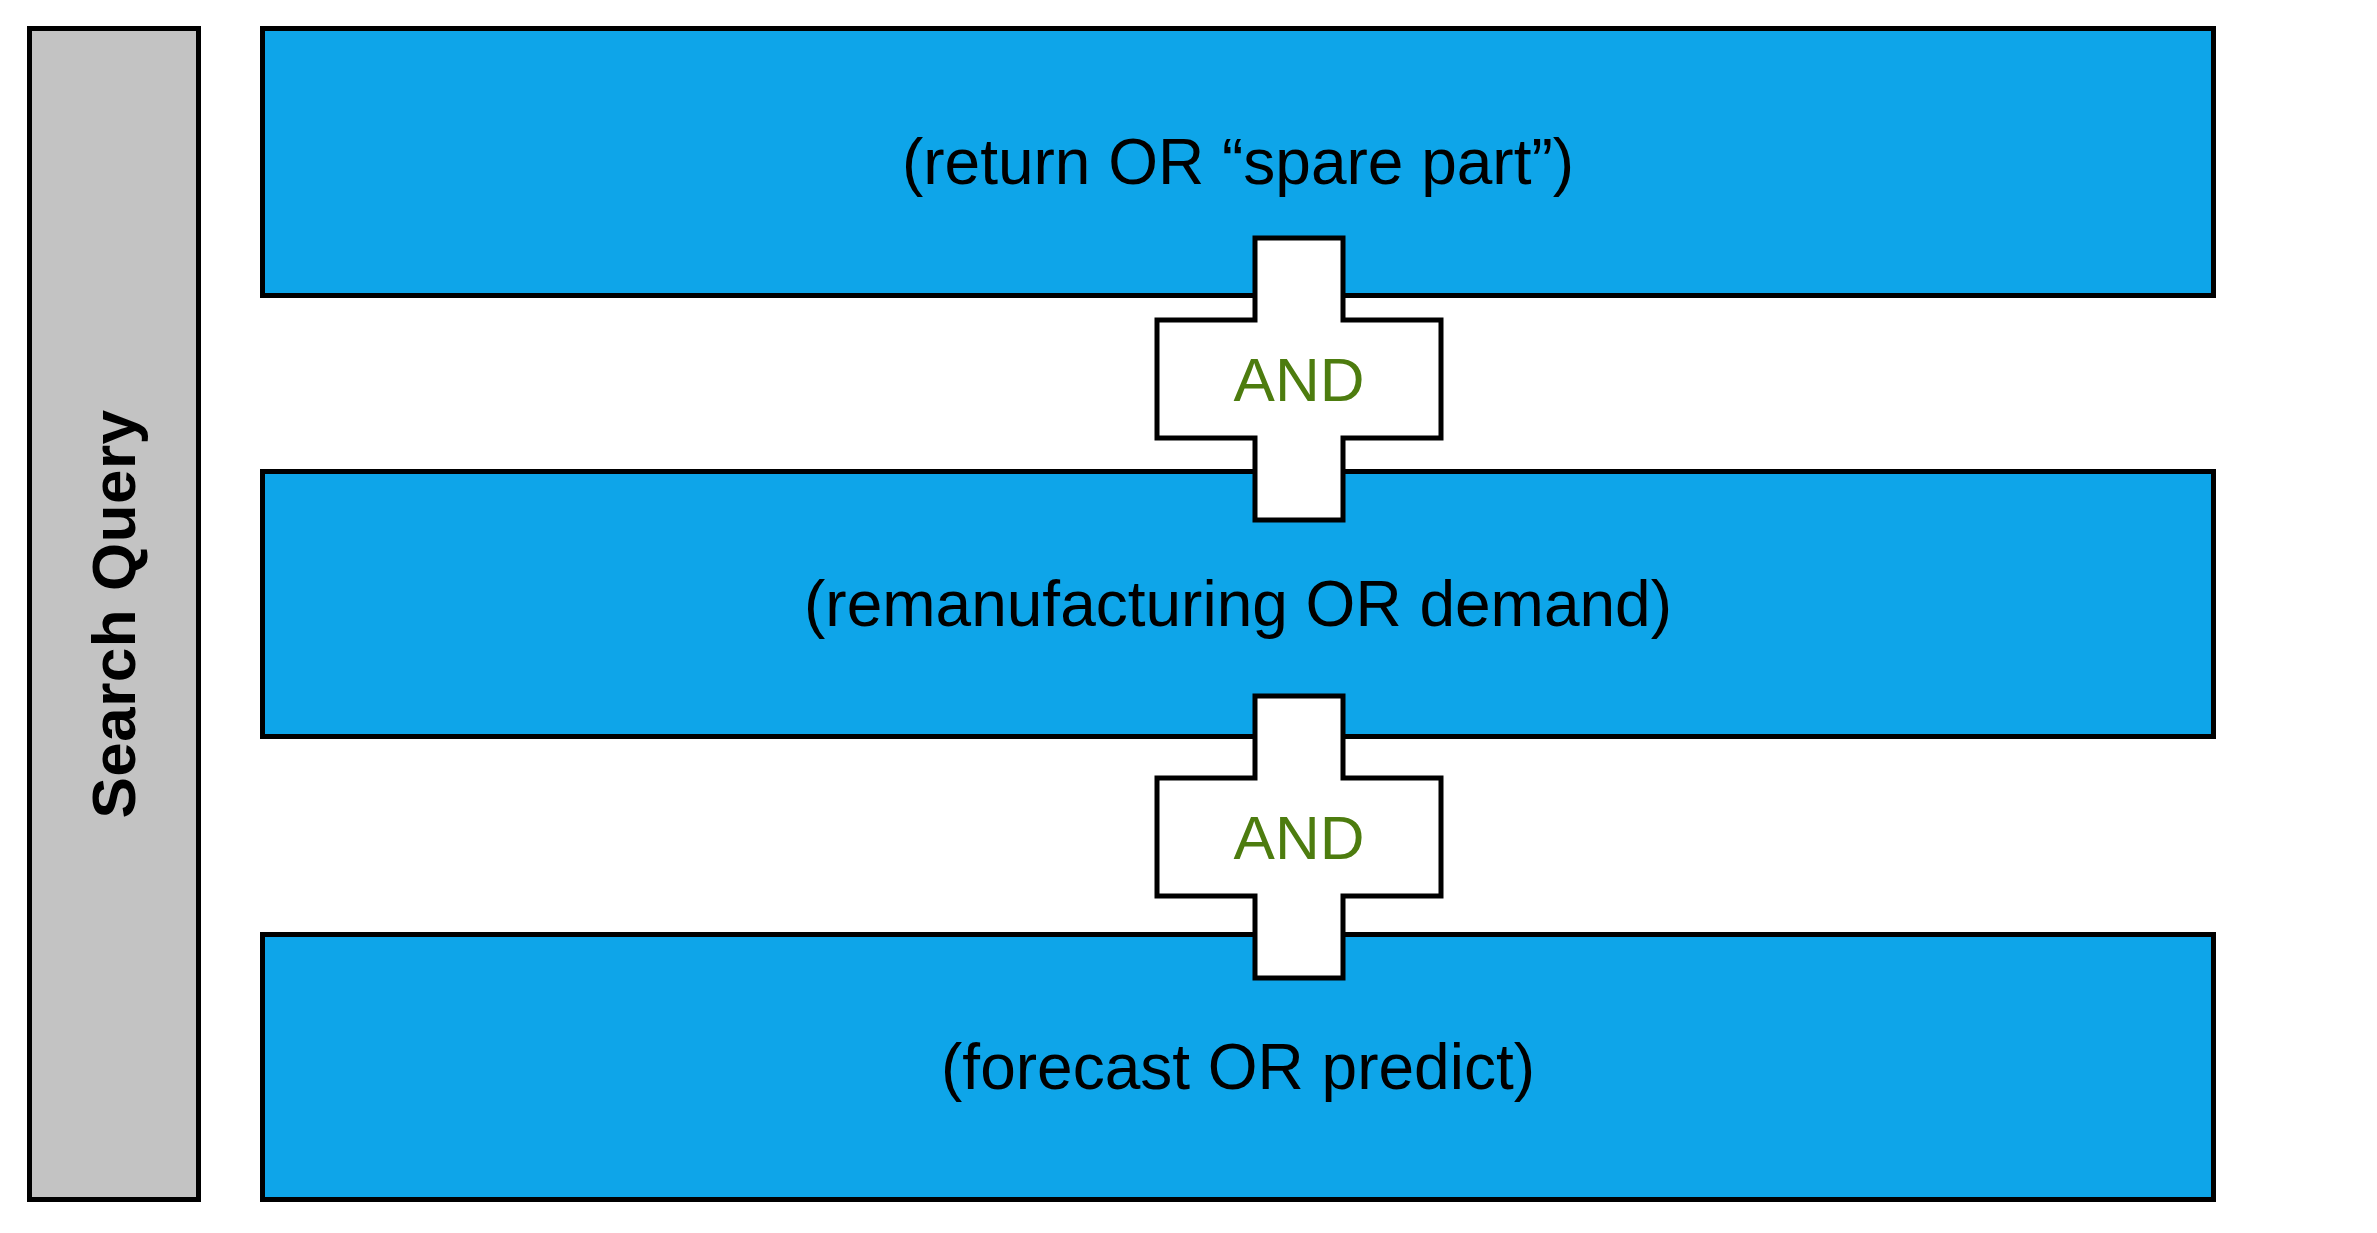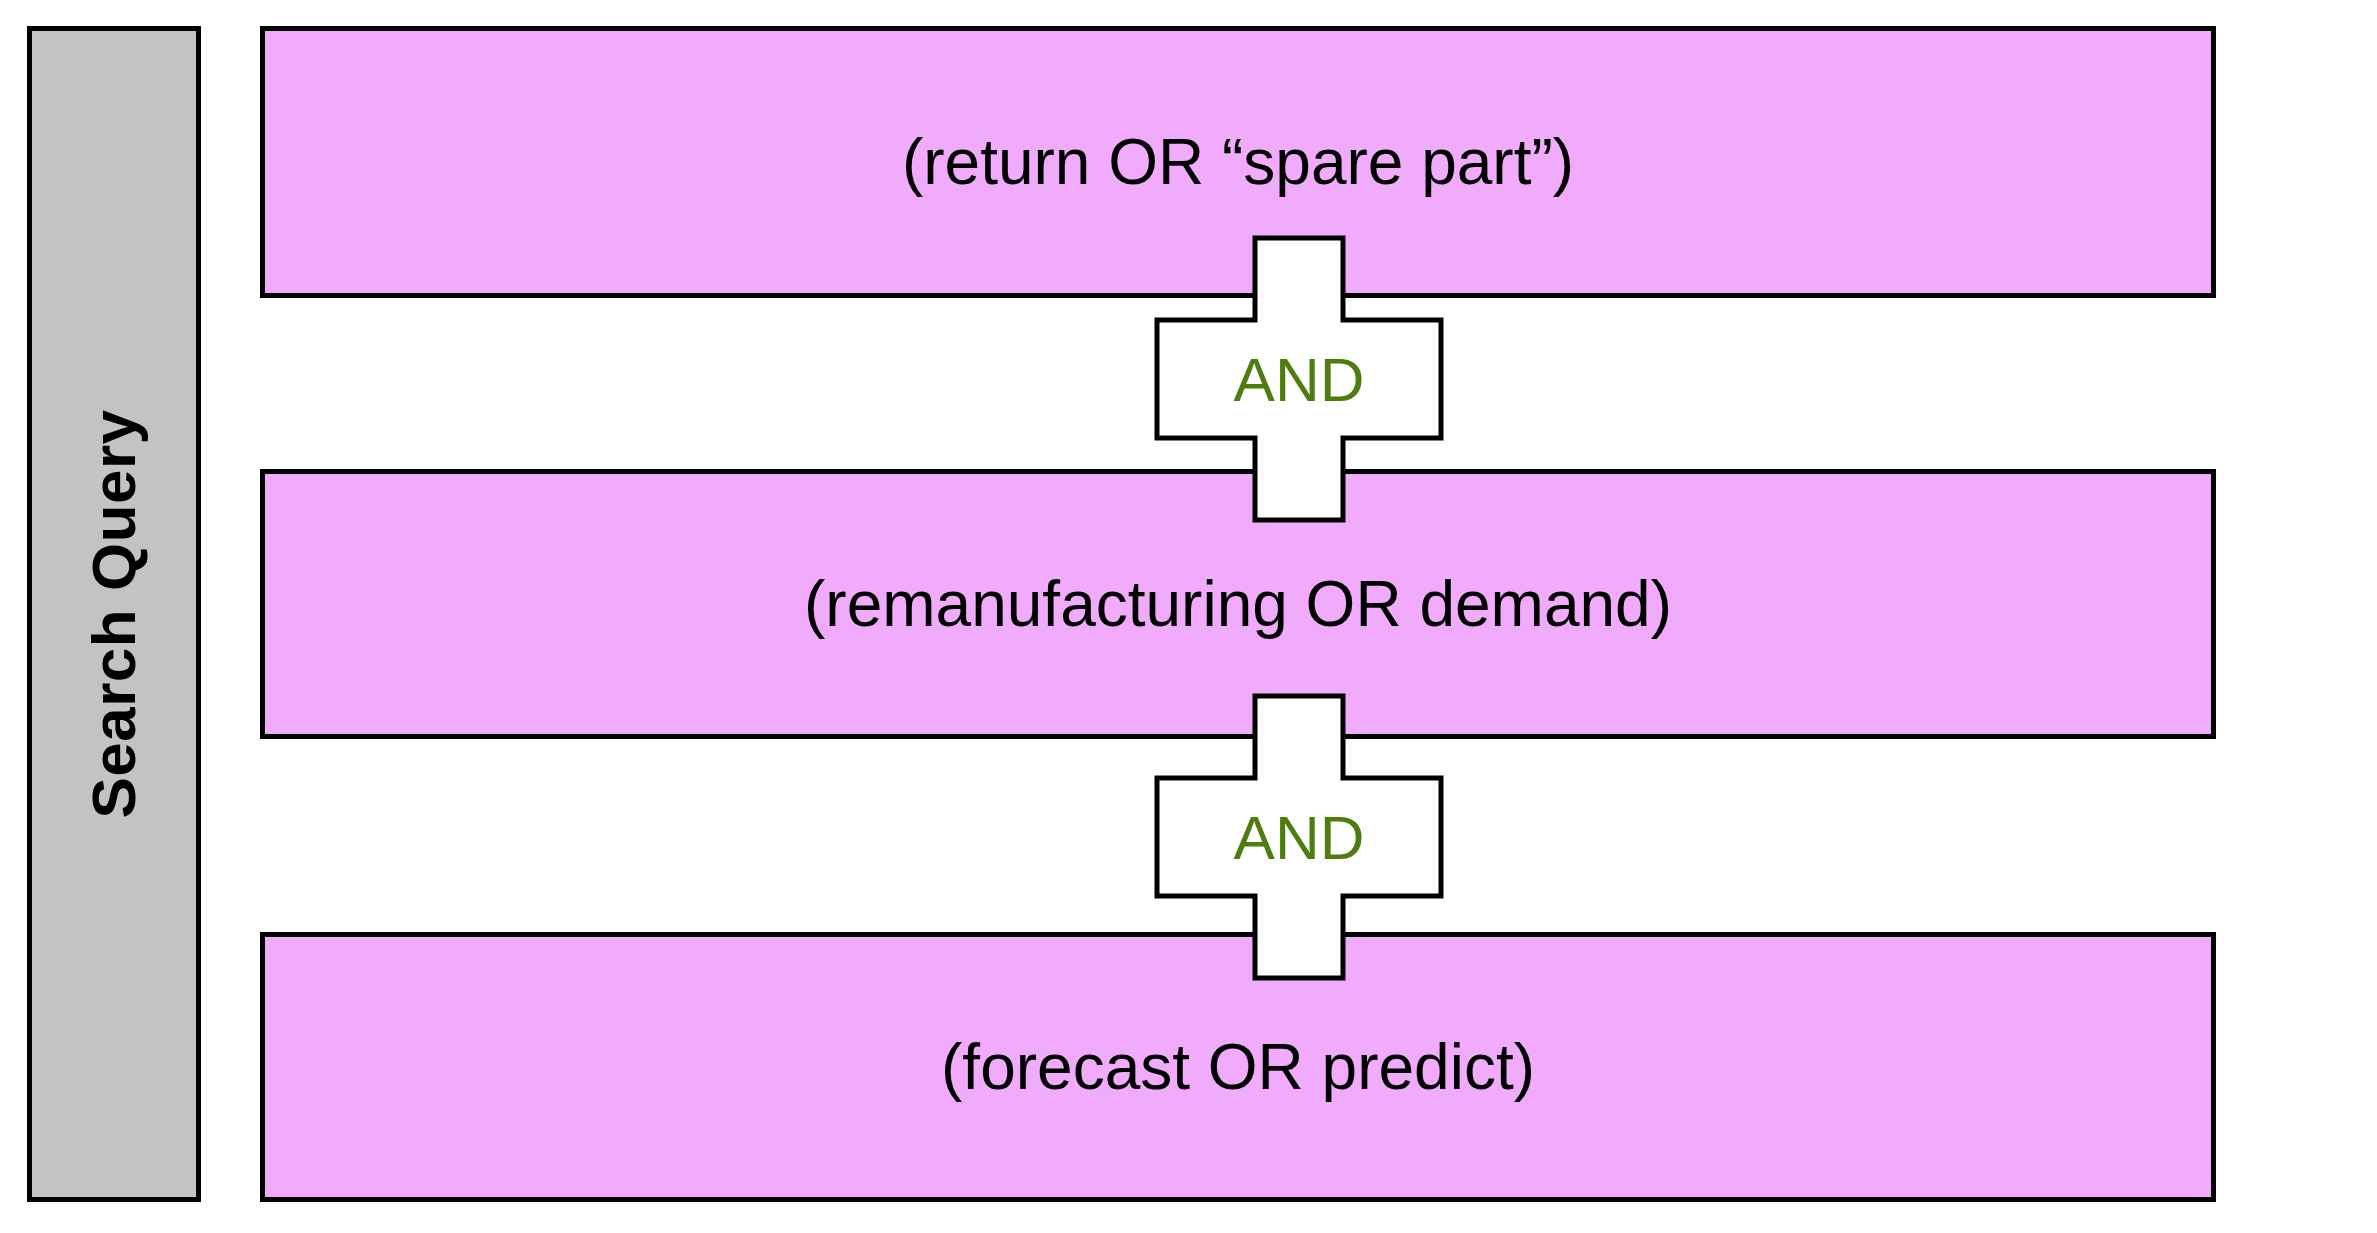--- a/index.html
+++ b/index.html
@@ -40,21 +40,21 @@
     line-height: 1;
     color: #000000;
     letter-spacing: 0.5px;
   }
 
   
   .term-box {
     position: absolute;
     left: 260px;
     width: 1956px;
-    background: #f0abfc;
+    background: #0ea5e9;
     border: 5px solid #000000;
     box-sizing: border-box;
     display: flex;
     align-items: center;
     justify-content: center;
   }
   .term-box.b1 { top: 26px;  height: 272px; }
   .term-box.b2 { top: 469px; height: 270px; }
   .term-box.b3 { top: 932px; height: 270px; }
 

